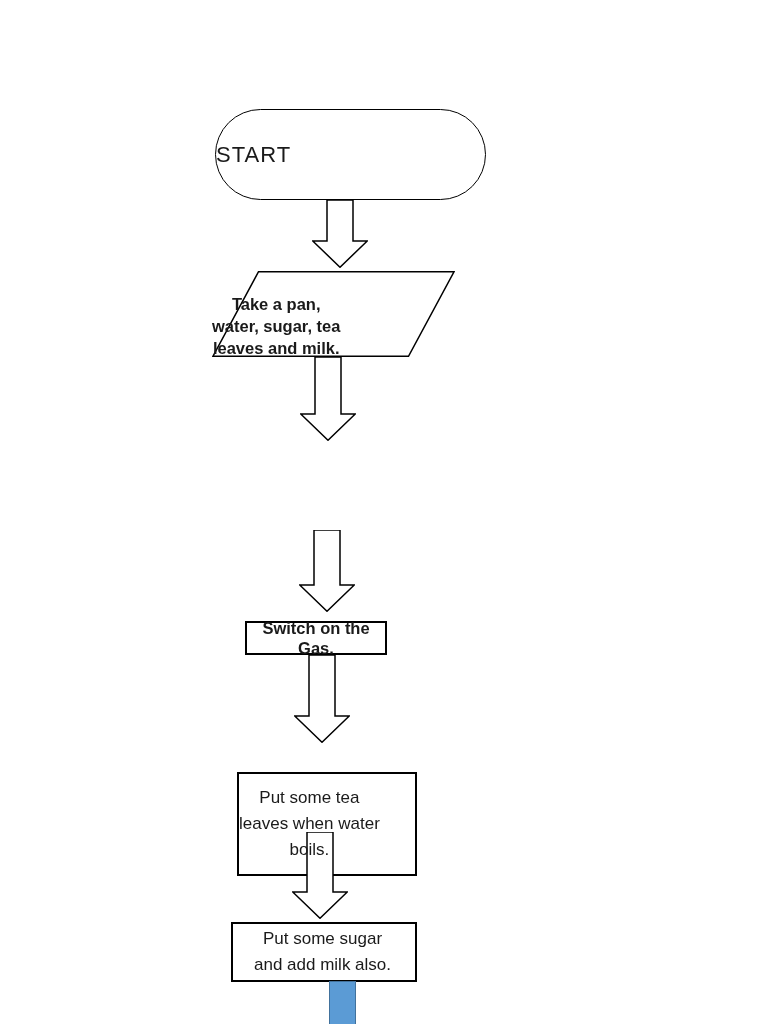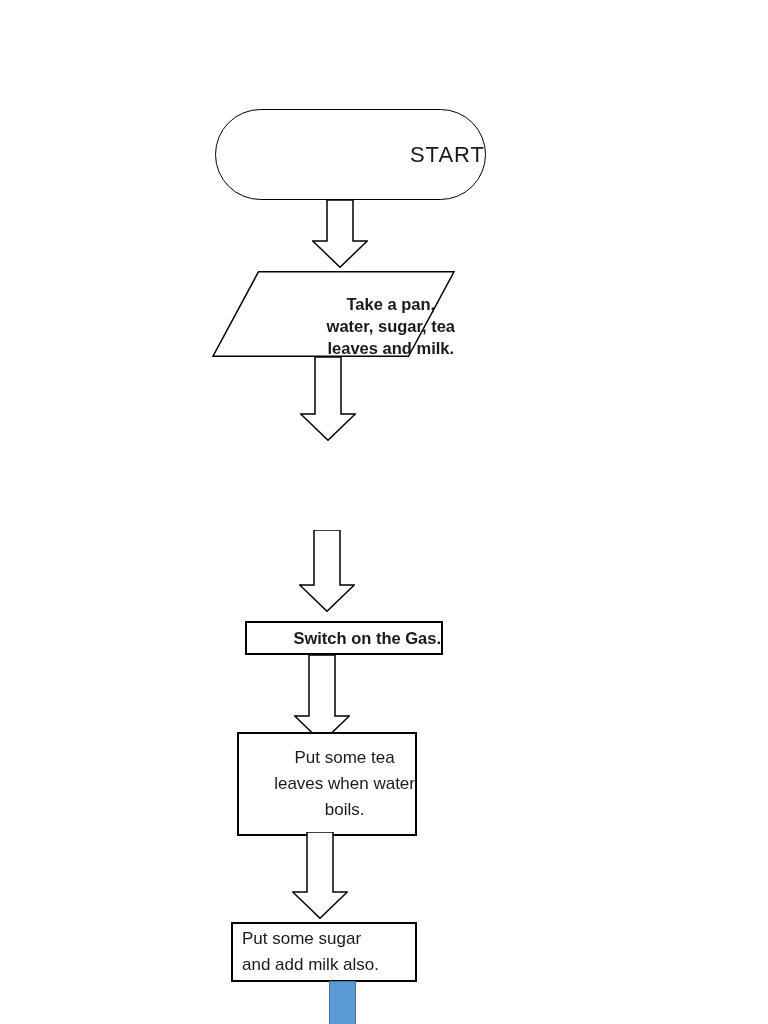--- a/index.html
+++ b/index.html
@@ -10,21 +10,21 @@
     height: 1024px;
     background: #ffffff;
     overflow: hidden;
     font-family: "Liberation Sans", "DejaVu Sans", sans-serif;
     color: #1a1a1a;
   }
   .shape {
     position: absolute;
     display: flex;
     align-items: center;
-    justify-content: flex-end;
+    justify-content: flex-start;
   }
   .node-label {
     white-space: pre-line;
     text-align: center;
     line-height: 25px;
     font-size: 17px;
     color: #1a1a1a;
     position: relative;
     z-index: 1;
   }
@@ -38,27 +38,27 @@
   .terminator .node-label { font-size: 22px; letter-spacing: 1px; }
   
   .pgram {
     left: 212px; top: 271px; width: 243px; height: 110px;
   }
   .pgram svg { position: absolute; left: 0; top: 0; }
   .pgram .node-label { font-weight: 700; font-size: 16.5px; line-height: 22px; }
   
   .process { background: #fff; border: 1.5px solid #000; }
   .proc-pan   { left: 249px; top: 448px; width: 166px; height: 82px; }
-  .proc-gas   { left: 245px; top: 621px; width: 198px; height: 34px; border-width: 2px; }
+  .proc-gas   { left: 245px; top: 621px; width: 142px; height: 34px; border-width: 2px; }
   .proc-gas .node-label { font-size: 16.5px; font-weight: 600; line-height: 20px; }
-  .proc-tea   { left: 237px; top: 732px; width: 180px; height: 104px; border-width: 2.5px; }
+  .proc-tea   { left: 237px; top: 772px; width: 180px; height: 104px; border-width: 2.5px; }
   .proc-tea .node-label { line-height: 26px; }
   .proc-sugar { left: 231px; top: 922px; width: 186px; height: 60px; border-width: 2px;
                 justify-content: flex-start; padding-left: 9px; }
-  .proc-sugar .node-label { text-align: left; line-height: 26px; }
+  .proc-sugar .node-label { text-align: center; line-height: 26px; margin-left: 12px; }
   
   .arrow { position: absolute; }
   .arrow polygon { fill: #ffffff; stroke: #000000; stroke-width: 1.5; stroke-linejoin: miter; }
   
   .blue-shaft {
     position: absolute;
     left: 329px; top: 981px; width: 27px; height: 43px;
     background: #5b9bd5;
     border: 1.5px solid #41719c;
     border-bottom: none;

